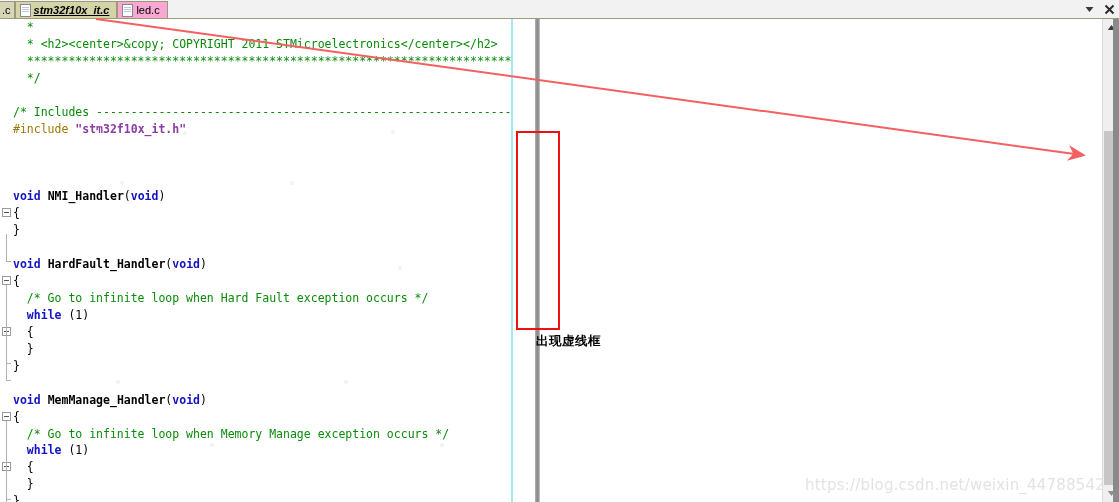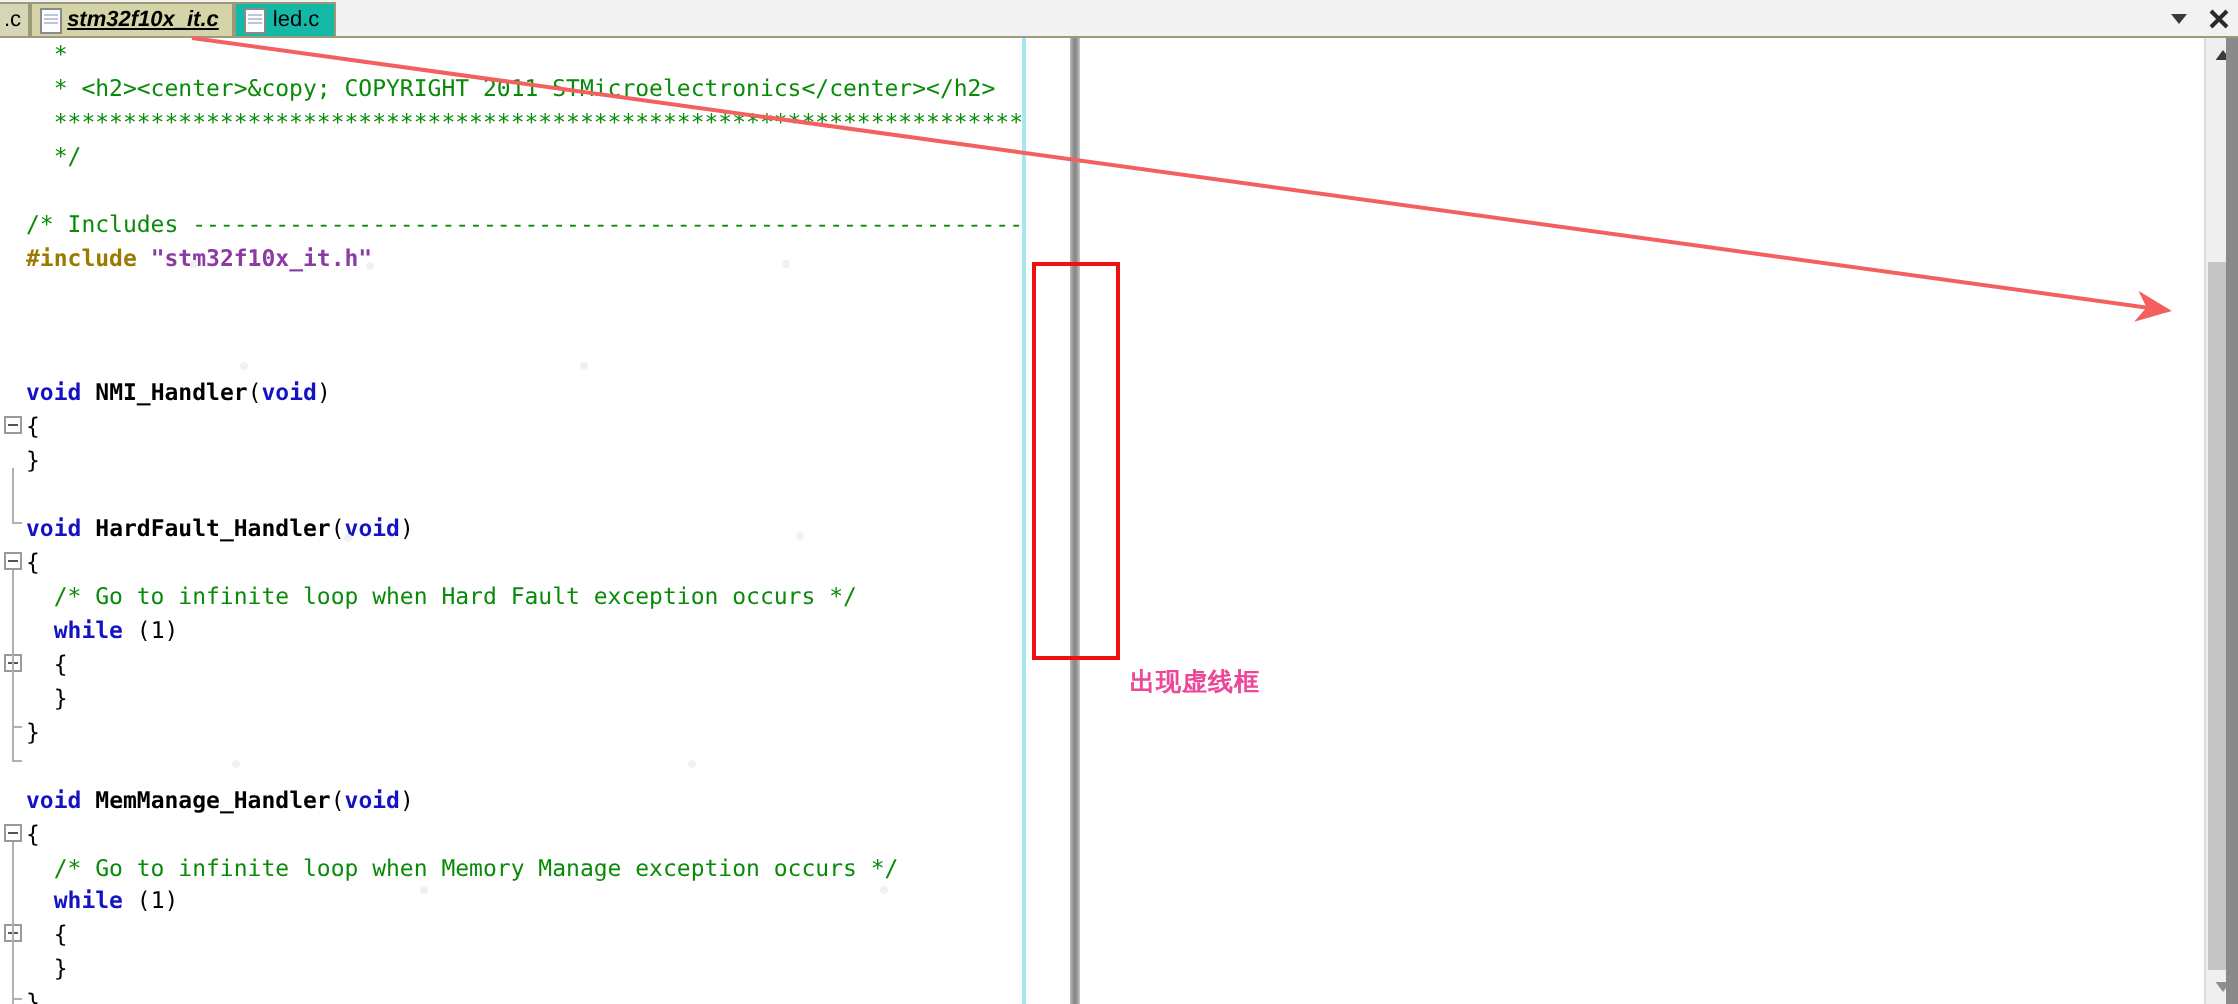--- a/index.html
+++ b/index.html
@@ -36,21 +36,21 @@
   }
   .tab.active{
     background:#d4d4a8;
     font-weight:bold;
   }
   .tab.active .tab-label{
     text-decoration:underline;
     font-style:italic;
   }
   .tab.pink{
-    background:#14b8a6;
+    background:#f9a8d4;
   }
   .tab-icon{
     width:9px;height:11px;
     background:#fdfdfd;
     border:1px solid #8a8a8a;
     position:relative;display:inline-block;flex:none;
   }
   .tab-icon::after{
     content:"";position:absolute;left:1px;top:2px;right:1px;height:1px;
     background:#b9c7de;
@@ -76,21 +76,21 @@
     font-family:"DejaVu Sans Mono","Liberation Mono",monospace;
     font-size:11.5px;
     line-height:16.95px;
     white-space:pre;
     color:#000;
   }
   .code .ln{position:relative;height:16.95px;padding-left:13px;}
   .kw{color:#1313c4;font-weight:bold;}
   .cm{color:#098b09;}
   .str{color:#8b3ba3;font-weight:bold;}
-  .pp{color:#9b7a00;font-weight:bold;}
+  .pp{color:#9b7a00;font-weight:normal;}
   .fn{color:#000;font-weight:bold;}
 
   
   .fold{
     position:absolute;left:2px;width:9px;height:9px;
     border:1px solid #9a9a9a;background:#fff;box-sizing:border-box;
   }
   .fold::before{
     content:"";position:absolute;left:1px;top:3px;width:5px;height:1px;background:#555;
   }
@@ -118,22 +118,22 @@
   .rightpane{
     position:absolute;left:540px;top:19px;right:0;bottom:0;background:#ffffff;
   }
 
   
   .redrect{
     position:absolute;left:516px;top:131px;width:44px;height:199px;
     border:2px solid #ee1111;box-sizing:border-box;background:transparent;
   }
   .zh-note{
-    position:absolute;left:565px;top:333px;
-    color:#ec4899;font-size:12.5px;font-weight:bold;letter-spacing:.5px;
+    position:absolute;left:536px;top:333px;
+    color:#000000;font-size:12.5px;font-weight:bold;letter-spacing:.5px;
     font-family:Liberation Sans, sans-serif;
     white-space:nowrap;
   }
 
   
   .arrow{position:absolute;left:0;top:0;width:1119px;height:502px;pointer-events:none;}
 
   
   .vscroll{
     position:absolute;right:0;top:19px;width:17px;bottom:0;
@@ -248,13 +248,14 @@
     </div>
     <div class="sb-thumb"></div>
     <div class="sb-arrow down">
       <svg width="9" height="7" viewBox="0 0 9 7">
           <path d="M4.5 6 L0.8 1 L8.2 1 Z" fill="#8f8f8f"></path>
         </svg>
     </div>
   </div>
   <div class="sb-track-outer"></div>
 
+  <div class="watermark">https://blog.csdn.net/weixin_44788542</div>
 </div>
 
 </body></html>

